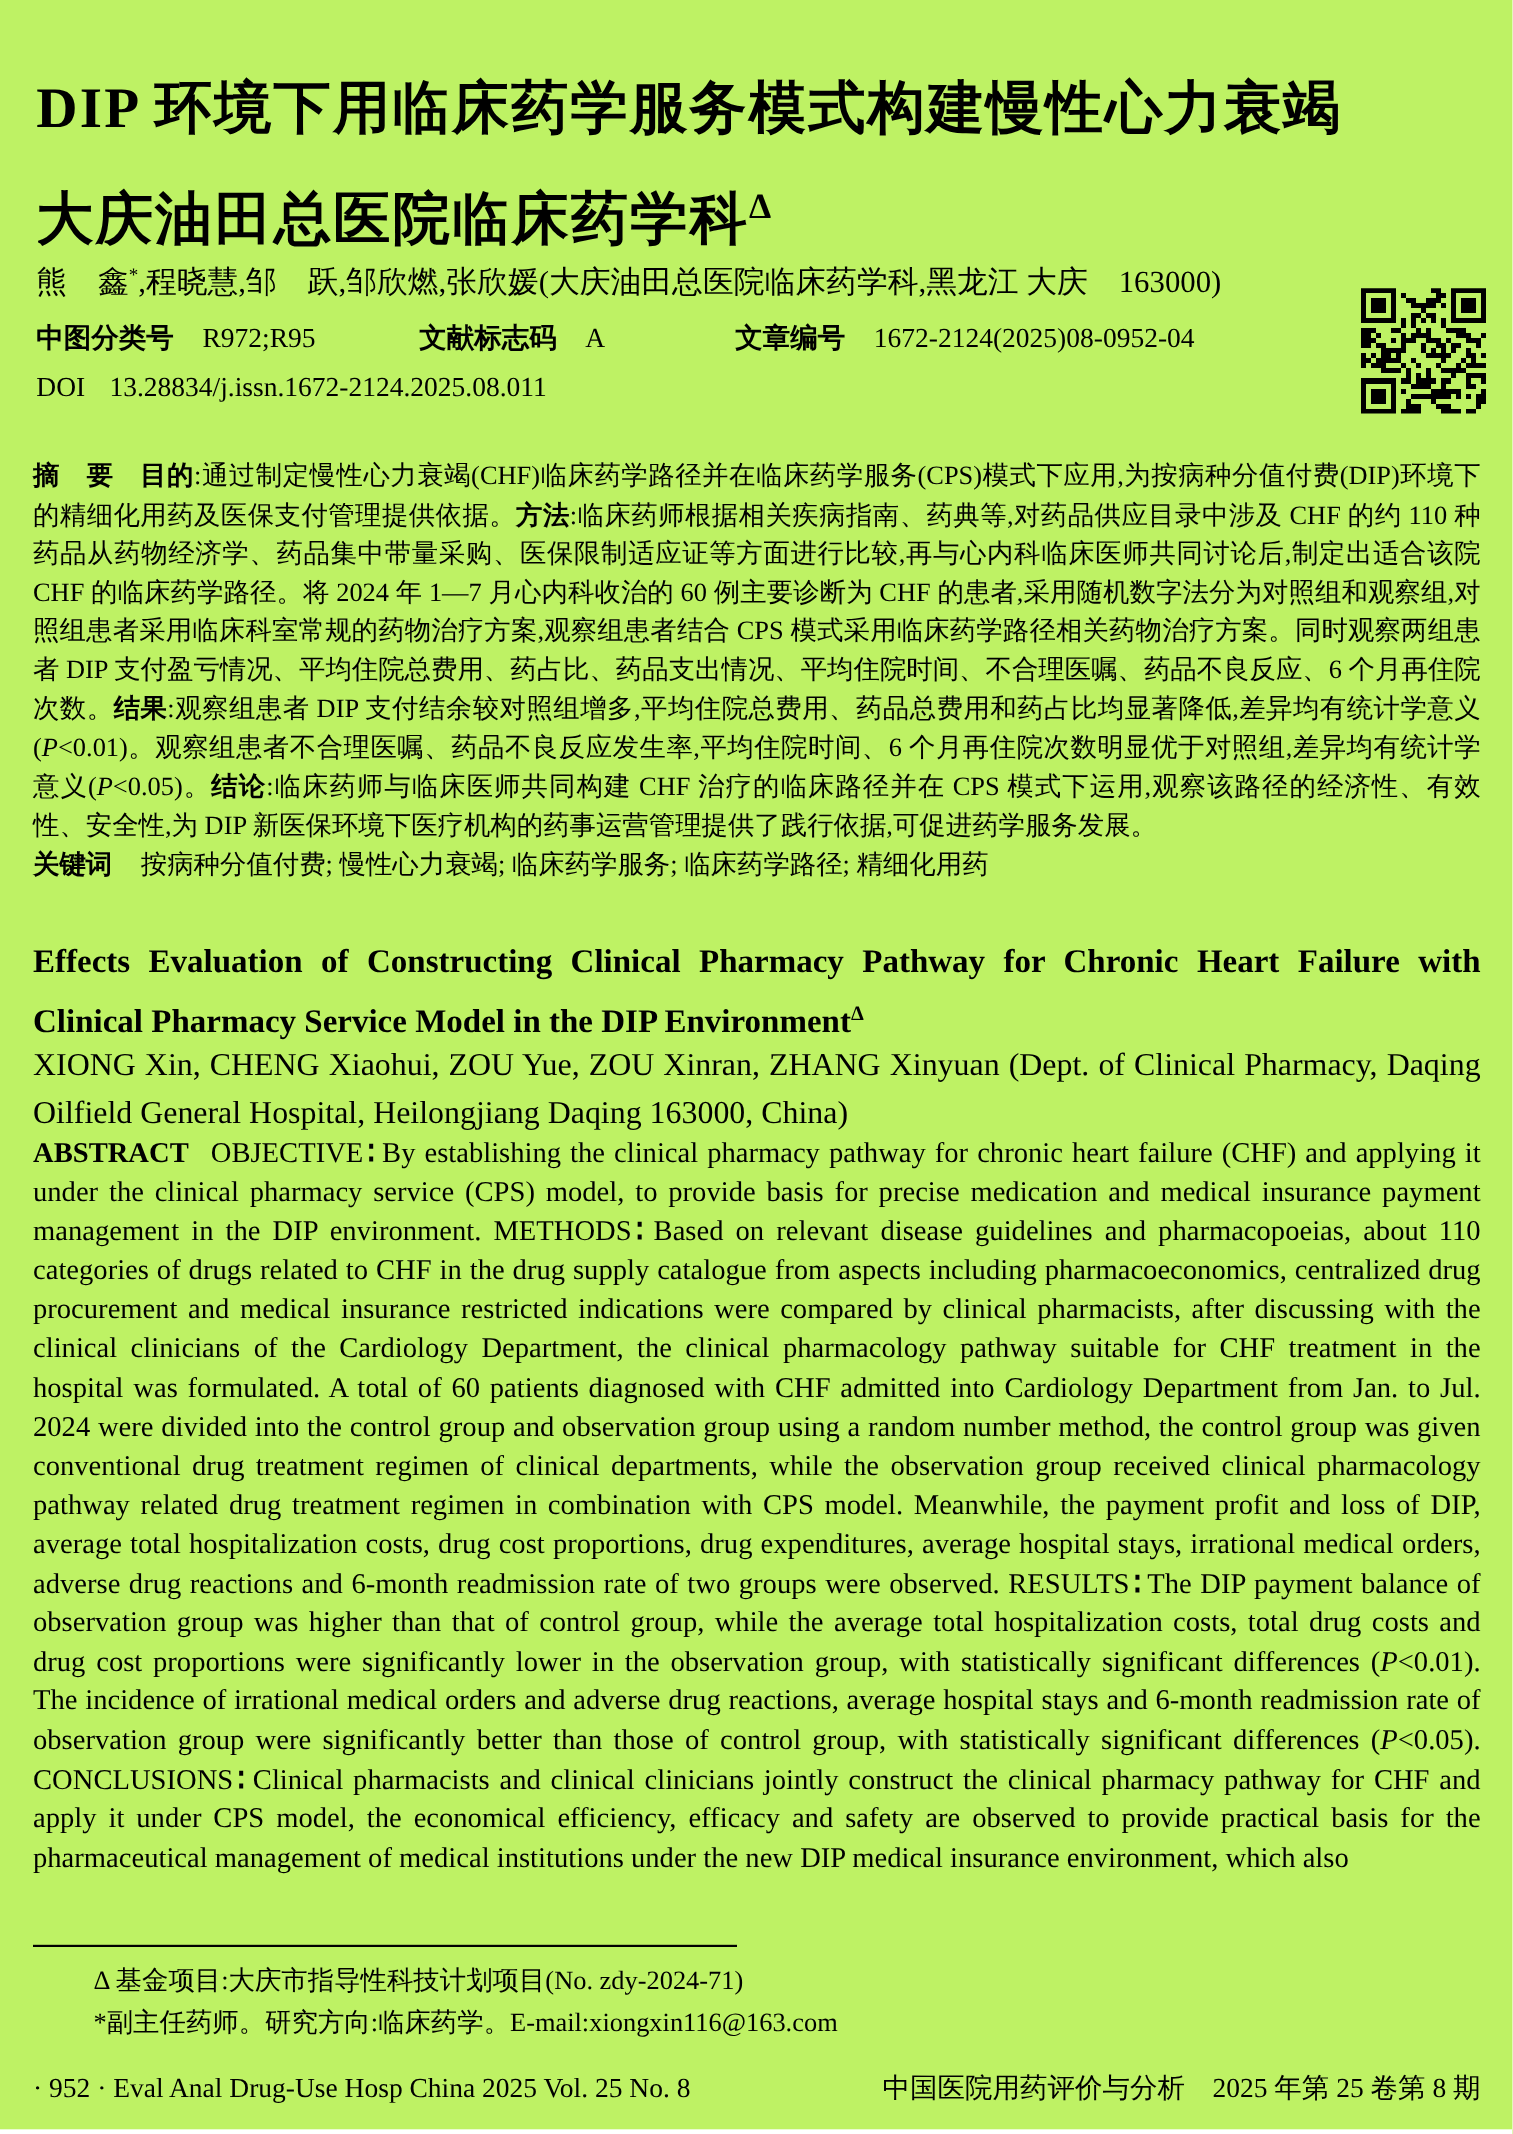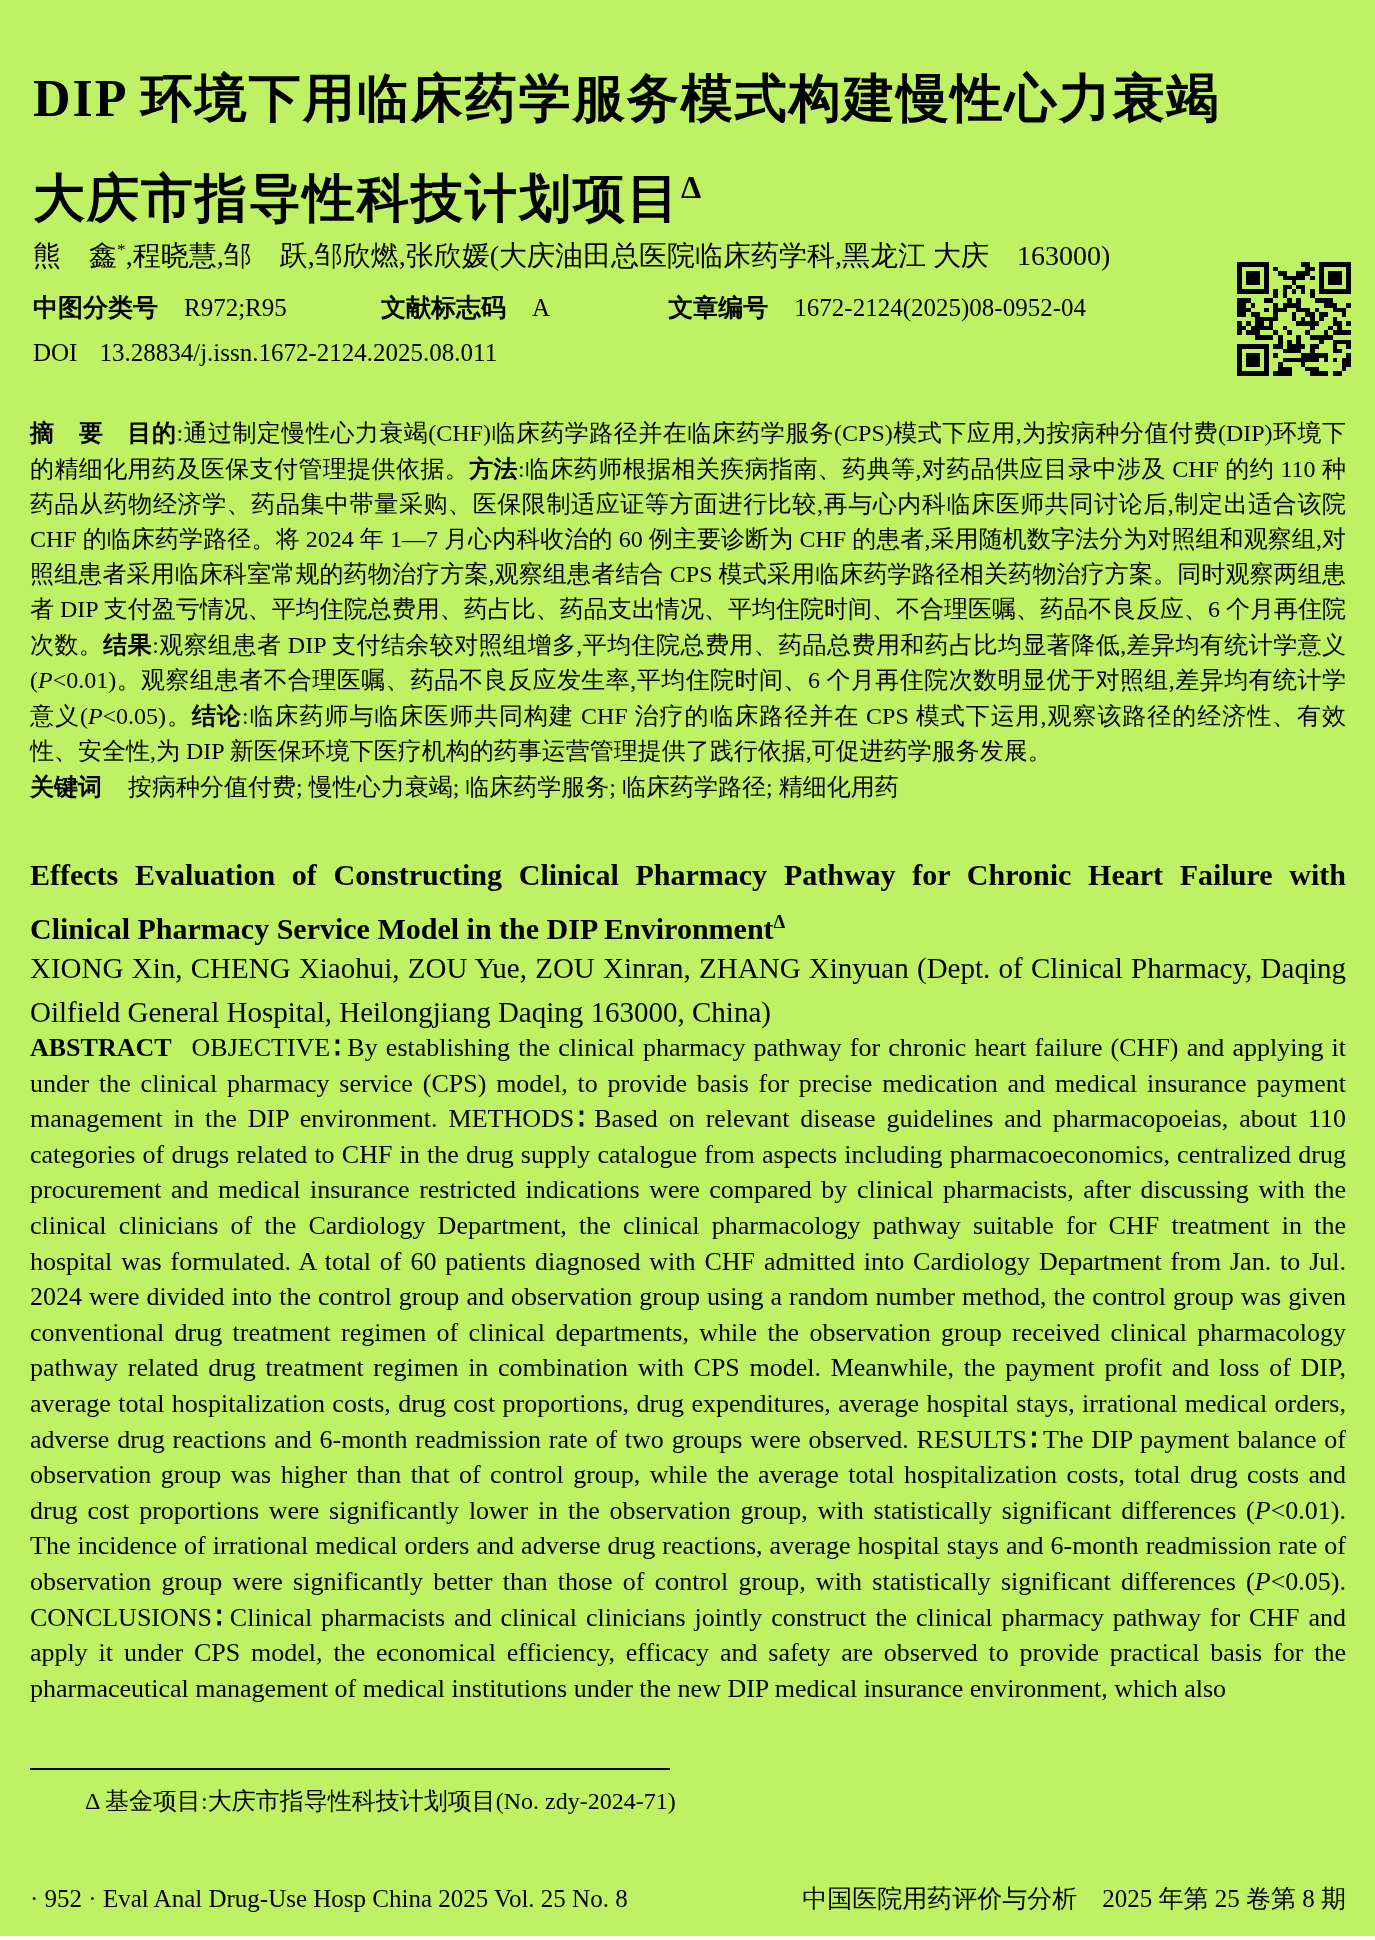--- a/index.html
+++ b/index.html
@@ -74,21 +74,21 @@
     font-size:25px;line-height:34px;
   }
 </style>
 </head>
 <body>
 
 <div class="page">
 
   <h1 class="title-zh">
     <span class="t-line" style="display:block">DIP 环境下用临床药学服务模式构建慢性心力衰竭</span>
-    <span class="t-line" style="display:block"><span>大庆市指导性科技计划项目</span><sup>Δ</sup></span>
+    <span class="t-line" style="display:block"><span>大庆油田总医院临床药学科</span><sup>Δ</sup></span>
   </h1>
 
   <p class="authors-zh"><span>熊　鑫</span><sup>*</sup><span>,程晓慧,邹　跃,邹欣燃,张欣媛(大庆油田总医院临床药学科,黑龙江 大庆　163000)</span></p>
 
   <div class="meta-row">
     <span class="meta-pair"><span class="hei meta-label">中图分类号</span><span>R972;R95</span></span>
     <span class="meta-pair"><span class="hei meta-label">文献标志码</span><span>A</span></span>
     <span class="meta-pair"><span class="hei meta-label">文章编号</span><span>1672-2124(2025)08-0952-04</span></span>
   </div>
 
@@ -412,20 +412,21 @@
   <p class="authors-en">XIONG Xin, CHENG Xiaohui, ZOU Yue, ZOU Xinran, ZHANG Xinyuan (Dept. of Clinical Pharmacy, Daqing Oilfield General Hospital, Heilongjiang Daqing 163000, China)</p>
 
   <section class="abstract-en">
     <span class="abs-en-label">ABSTRACT</span><span><span>OBJECTIVE∶ By establishing the clinical pharmacy pathway for chronic heart failure (CHF) and applying it under the clinical pharmacy service (CPS) model, to provide basis for precise medication and medical insurance payment management in the DIP environment. METHODS∶ Based on relevant disease guidelines and pharmacopoeias, about 110 categories of drugs related to CHF in the drug supply catalogue from aspects including pharmacoeconomics, centralized drug procurement and medical insurance restricted indications were compared by clinical pharmacists, after discussing with the clinical clinicians of the Cardiology Department, the clinical pharmacology pathway suitable for CHF treatment in the hospital was formulated. A total of 60 patients diagnosed with CHF admitted into Cardiology Department from Jan. to Jul. 2024 were divided into the control group and observation group using a random number method, the control group was given conventional drug treatment regimen of clinical departments, while the observation group received clinical pharmacology pathway related drug treatment regimen in combination with CPS model. Meanwhile, the payment profit and loss of DIP, average total hospitalization costs, drug cost proportions, drug expenditures, average hospital stays, irrational medical orders, adverse drug reactions and 6-month readmission rate of two groups were observed. RESULTS∶ The DIP payment balance of observation group was higher than that of control group, while the average total hospitalization costs, total drug costs and drug cost proportions were significantly lower in the observation group, with statistically significant differences (</span><span class="seg-i">P</span><span>&lt;0.01). The incidence of irrational medical orders and adverse drug reactions, average hospital stays and 6-month readmission rate of observation group were significantly better than those of control group, with statistically significant differences (</span><span class="seg-i">P</span><span>&lt;0.05). CONCLUSIONS∶ Clinical pharmacists and clinical clinicians jointly construct the clinical pharmacy pathway for CHF and apply it under CPS model, the economical efficiency, efficacy and safety are observed to provide practical basis for the pharmaceutical management of medical institutions under the new DIP medical insurance environment, which also</span></span>
   </section>
 
   <div class="footnote-rule"></div>
 
   <div class="footnotes">
     <p>Δ 基金项目:大庆市指导性科技计划项目(No. zdy-2024-71)</p>
+    <p>*副主任药师。研究方向:临床药学。E-mail:xiongxin116@163.com</p>
   </div>
 
   <footer class="footer">
     <span>· 952 ·  Eval Anal Drug-Use Hosp China 2025 Vol. 25 No. 8</span>
     <span>中国医院用药评价与分析　2025 年第 25 卷第 8 期</span>
   </footer>
 
 </div>
 
 </body></html>

